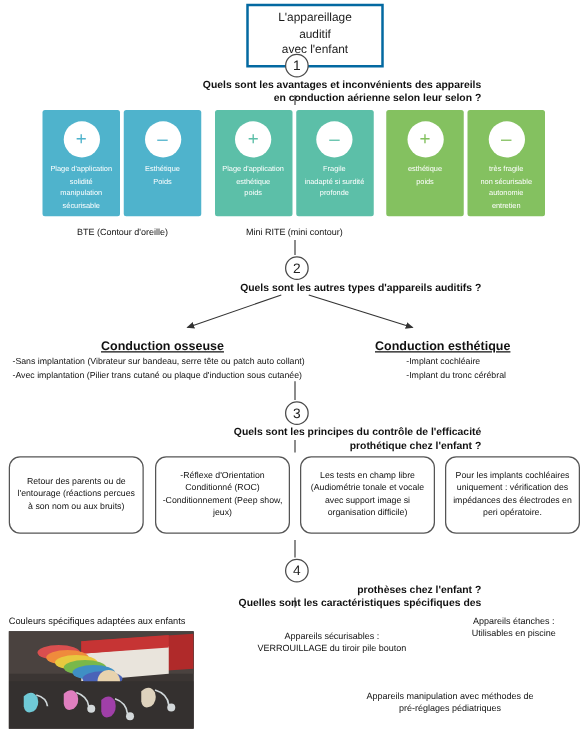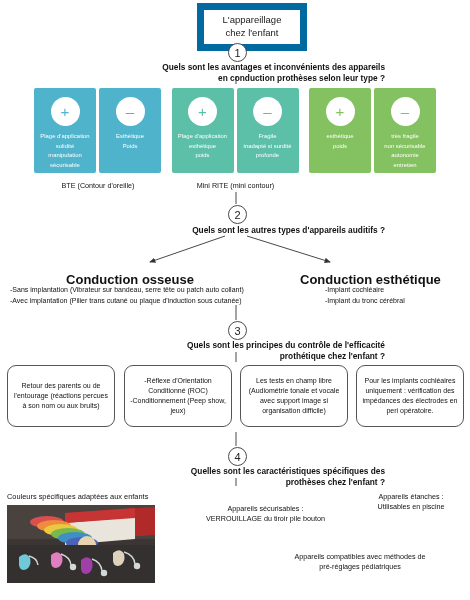--- a/index.html
+++ b/index.html
@@ -10,21 +10,21 @@
     color:#1a1a1a;
     position:relative;
     overflow:hidden;
   }
   .stage{position:absolute;left:0;top:0;width:470px;height:600px;}
   .abs{position:absolute;}
 
   
   .title-box{
     left:197px;top:3px;width:110px;
-    border:7px solid #0369a1;
+    border:2px solid #0369a1;
     background:#fff;
     text-align:center;
     font-size:9.5px;line-height:12.5px;
     padding:4px 2px 5px;
     box-sizing:border-box;
   }
 
   
   .step{
     width:17px;height:17px;border-radius:50%;
@@ -57,21 +57,21 @@
     font-size:5.9px;line-height:9.5px;
     color:#ffffff;text-align:center;
     padding:0 3px;
   }
   .cap{
     font-size:7.2px;text-align:center;color:#111;
   }
 
   
   .branch-title{
-    font-size:13px;font-weight:bold;
+    font-size:10px;font-weight:bold;text-decoration:underline;
     color:#111;text-align:center;
   }
   .branch-list{font-size:7px;line-height:10.5px;color:#111;}
 
   
   .rbox{
     border:1px solid #555;border-radius:9px;background:#fff;
     box-sizing:border-box;
     display:flex;align-items:center;justify-content:center;
     text-align:center;
@@ -115,29 +115,30 @@
     </g>
     <defs>
       <marker id="ar" markerWidth="7" markerHeight="7" refX="6" refY="3" orient="auto">
         <path d="M0,0 L7,3 L0,6 z" fill="#333"></path>
       </marker>
     </defs>
   </svg>
 
   <div class="abs title-box">
     <div>L'appareillage</div>
-    <div>chez l'enfant</div>
+    <div>auditif</div>
+    <div>avec l'enfant</div>
   </div>
 
   <div class="abs step" style="left:228px;top:43px;">
     <span>1</span>
   </div>
   <div class="abs q" style="left:85px;top:62px;width:300px;">
     <div>Quels sont les avantages et inconvénients des appareils</div>
-    <div>en conduction prothèses selon leur type ?</div>
+    <div>en conduction aérienne selon leur selon ?</div>
   </div>
 
   <div class="abs" style="left:34px;top:88px;width:402px;display:flex;justify-content:space-between;">
 
     <div style="display:flex;gap:3px;">
       <div class="card" id="c0p" style="background: rgb(79, 179, 204);">
         <div class="bubble">
           <span id="s0p" style="color: rgb(79, 179, 204);">+</span>
         </div>
         <div class="ctext" id="t0p" style="white-space: pre-line;">Plage d'application
@@ -226,22 +227,22 @@
     <span id="cb1" style="white-space:pre-line;">-Réflexe d'Orientation Conditionné (ROC)
 -Conditionnement (Peep show, jeux)</span>
   </div>
   <div class="abs rbox" style="left:240px;top:365px;width:108px;height:62px;">Les tests en champ libre (Audiométrie tonale et vocale avec support image si organisation difficile)</div>
   <div class="abs rbox" style="left:356px;top:365px;width:108px;height:62px;">Pour les implants cochléaires uniquement : vérification des impédances des électrodes en peri opératoire.</div>
 
   <div class="abs step" style="left:228px;top:447px;">
     <span>4</span>
   </div>
   <div class="abs q" style="left:85px;top:466px;width:300px;">
+    <div>prothèses chez l'enfant ?</div>
     <div>Quelles sont les caractéristiques spécifiques des</div>
-    <div>prothèses chez l'enfant ?</div>
   </div>
 
   <div class="abs photo-cap" style="left:7px;top:492px;">Couleurs spécifiques adaptées aux enfants</div>
   <div class="abs photo" style="left:7px;top:505px;">
     <svg viewBox="0 0 148 78" width="148" height="78">
       <rect x="0" y="0" width="148" height="78" fill="#3b3533"></rect>
       <rect x="0" y="0" width="148" height="34" fill="#4a423f"></rect>
 
       <path d="M58,8 L148,2 L148,30 L58,36 Z" fill="#b02a2a"></path>
       <path d="M58,18 L128,12 L128,34 L58,40 Z" fill="#e9e4dc"></path>
@@ -277,17 +278,17 @@
     <div>Appareils sécurisables :</div>
     <div>VERROUILLAGE du tiroir pile bouton</div>
   </div>
 
   <div class="abs bnote" style="left:355px;top:492px;width:112px;">
     <div>Appareils étanches :</div>
     <div>Utilisables en piscine</div>
   </div>
 
   <div class="abs bnote" style="left:252px;top:552px;width:216px;">
-    <div>Appareils compatibles avec méthodes de</div>
+    <div>Appareils manipulation avec méthodes de</div>
     <div>pré-réglages pédiatriques</div>
   </div>
 
 </div>
 
 </body></html>

